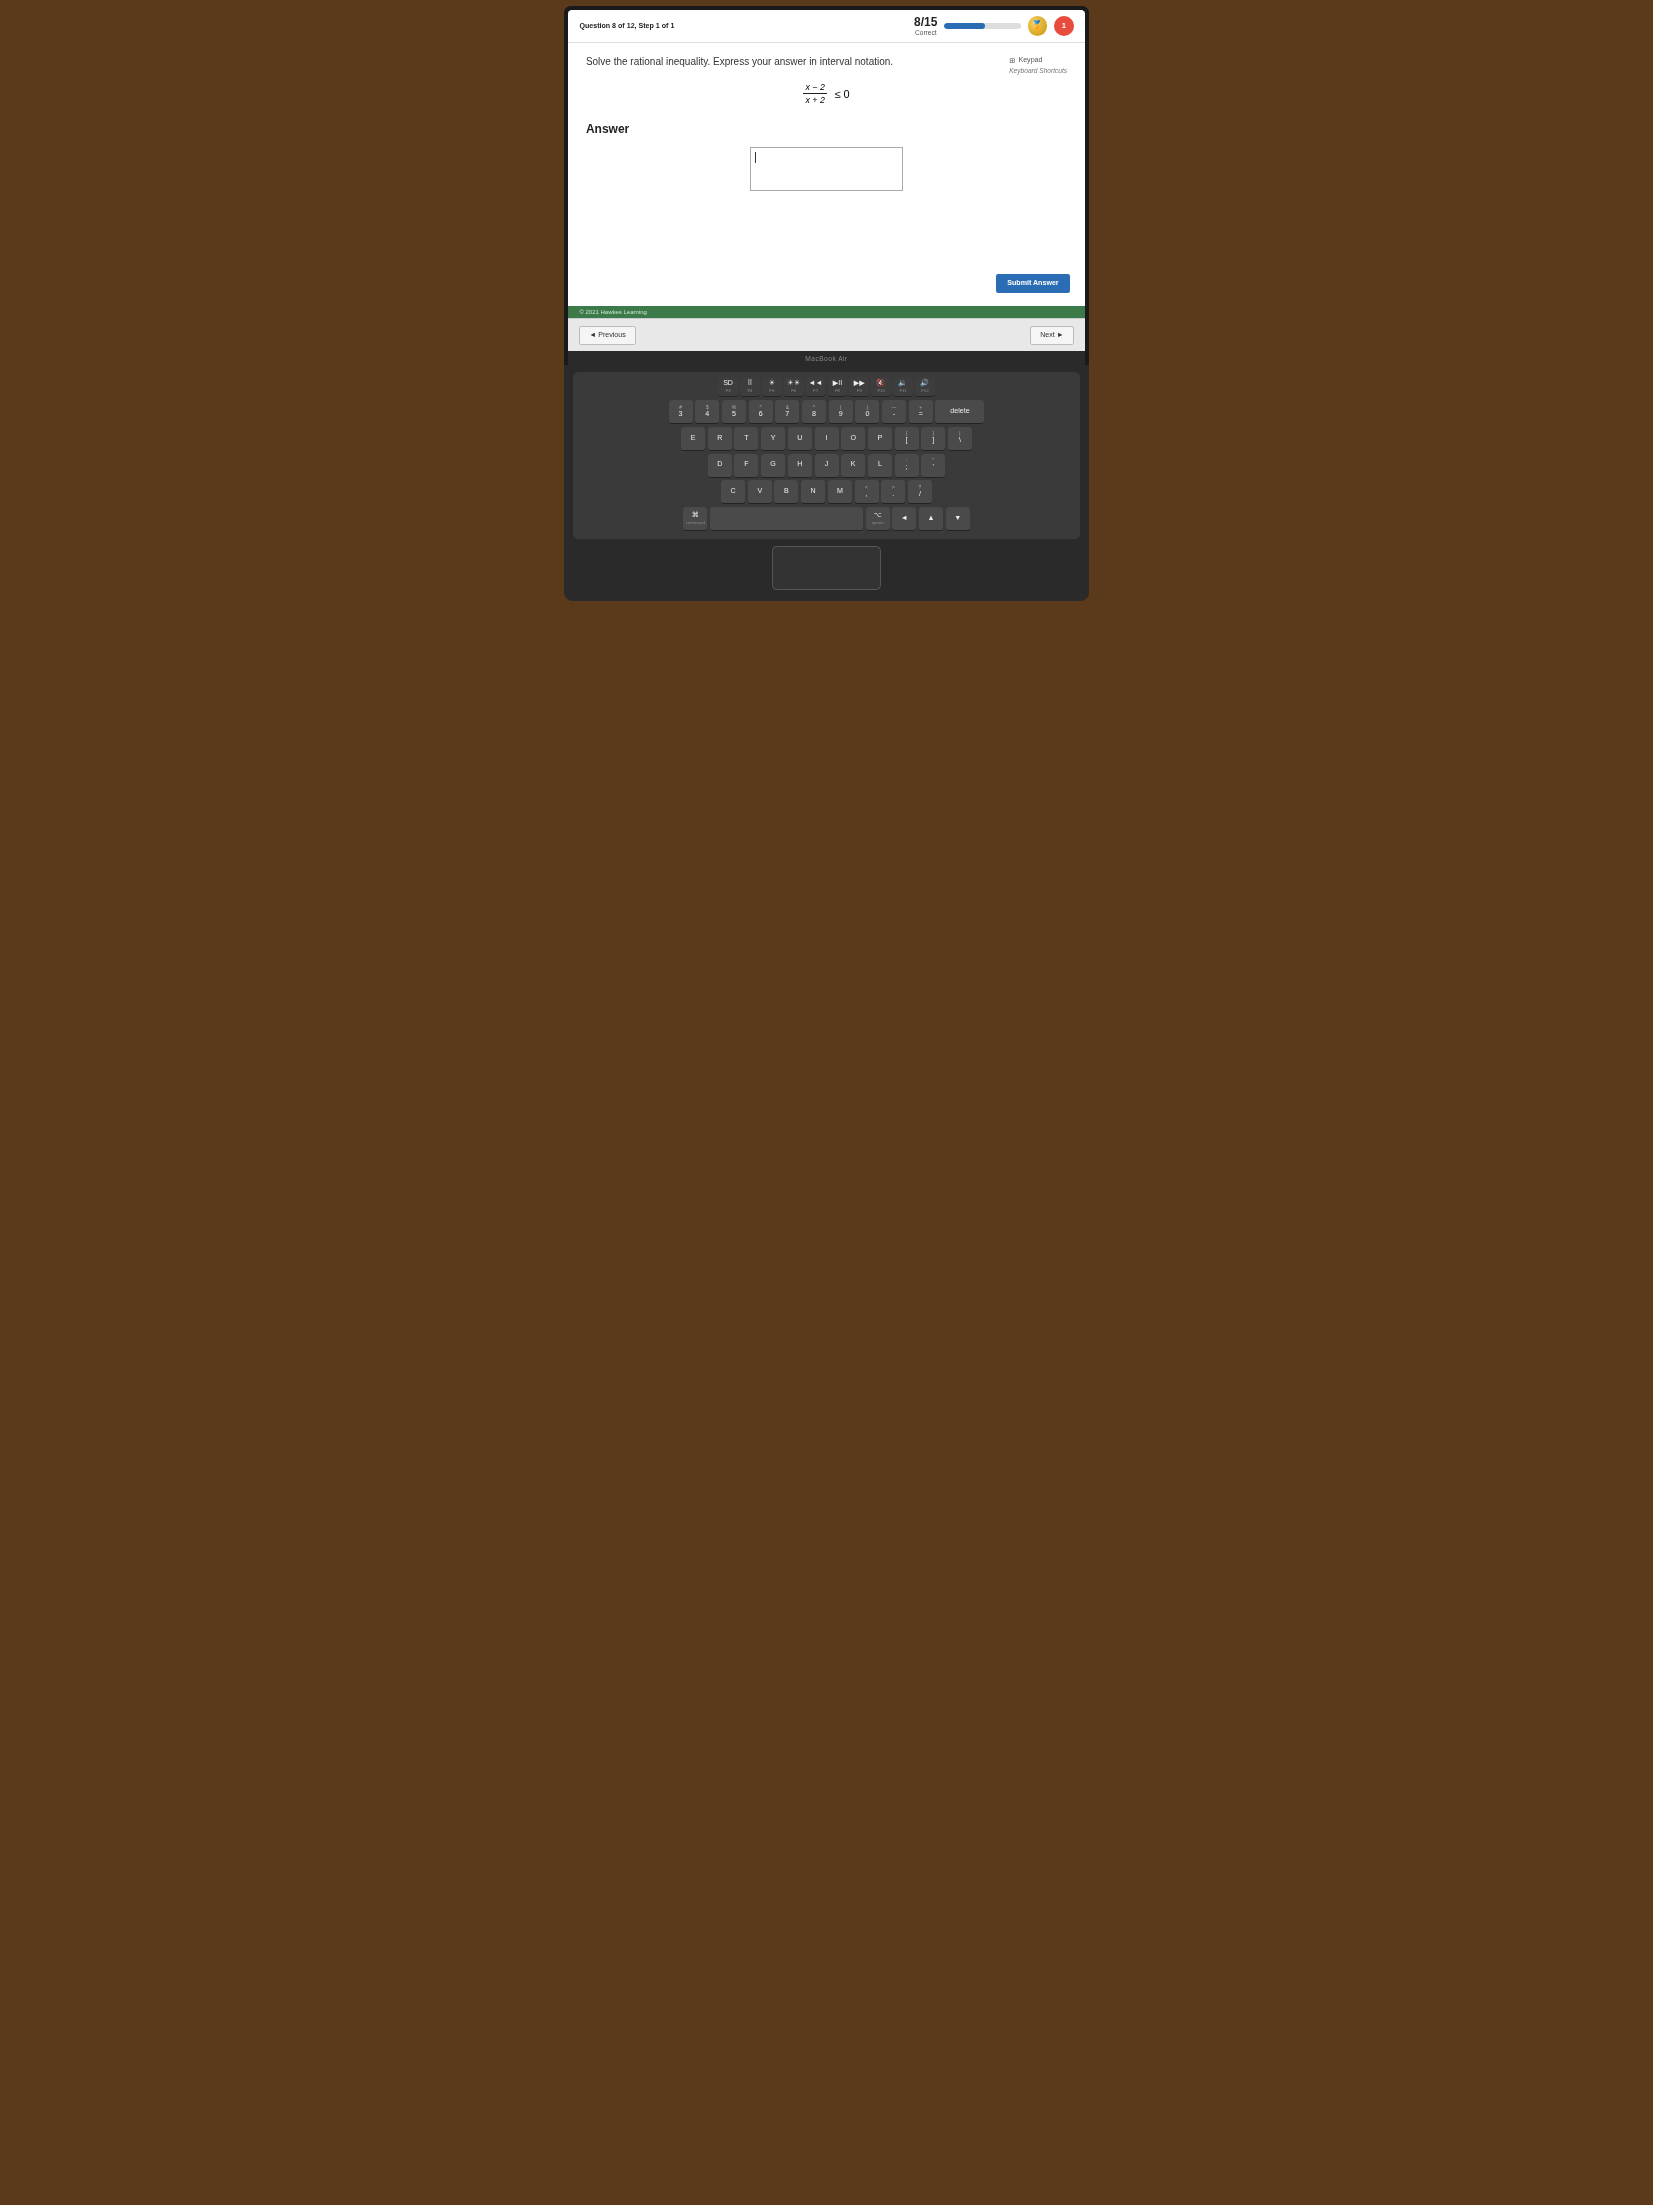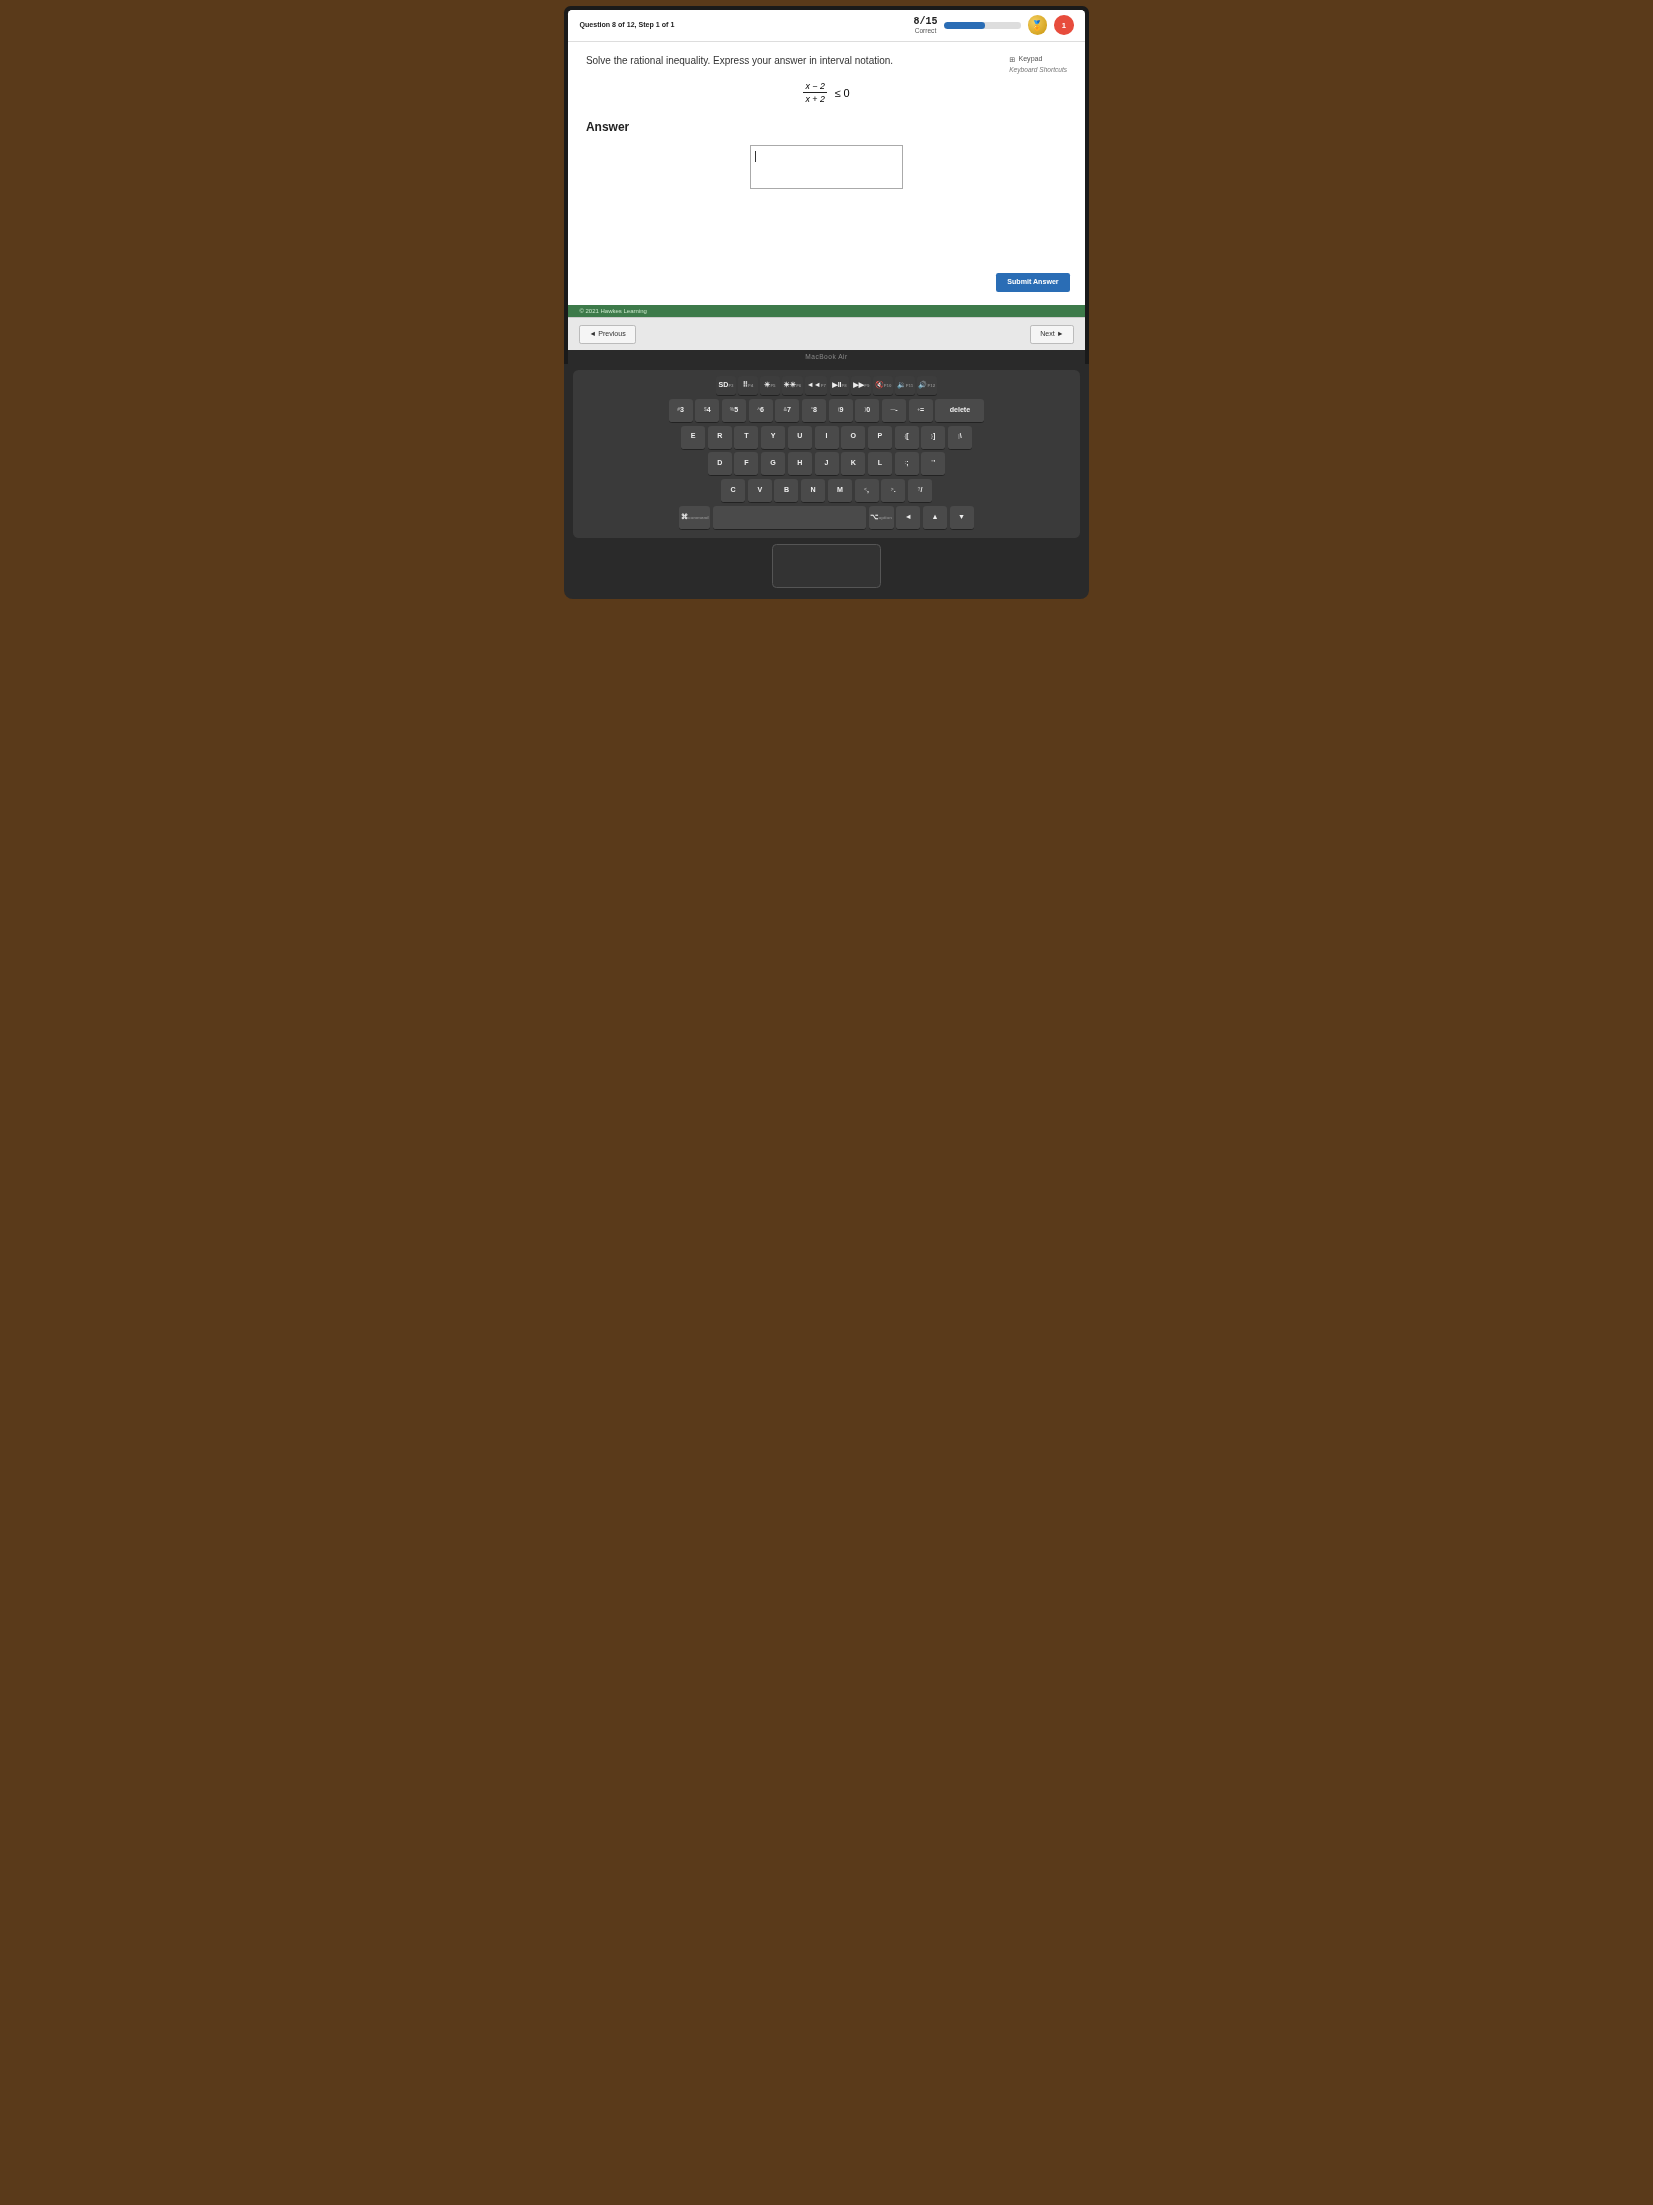--- a/index.html
+++ b/index.html
@@ -48,24 +48,23 @@
       display: flex;
       align-items: center;
       gap: 6.6px;
     }
 
     .score-text {
       text-align: center;
     }
 
     .score-fraction {
-      font-size: 10px;
+      font-size: 12px;
       font-weight: 700;
       color: #222;
-      font-family: Liberation Mono, monospace;
     }
 
     .score-label {
       font-size: 6.6px;
       color: #555;
     }
 
     .progress-bar-container {
       width: 77px;
       height: 6.6px;
@@ -284,30 +283,30 @@
       justify-content: center;
       gap: 2.7px;
       margin-bottom: 2.7px;
     }
 
     .key {
       background: #4a4a4a;
       color: #ddd;
       border-radius: 3.3px;
       display: flex;
+      flex-direction: column;
       align-items: center;
       justify-content: center;
       font-size: 6px;
       padding: 2.7px 1.6px;
       min-width: 24px;
       height: 24px;
       cursor: pointer;
       border-bottom: 1.1px solid #222;
       position: relative;
-      font-weight: bold;
     }
 
     .key .top-char {
       font-size: 4.9px;
       color: #aaa;
       line-height: 1;
     }
 
     .key .main-char {
       font-size: 7.1px;

